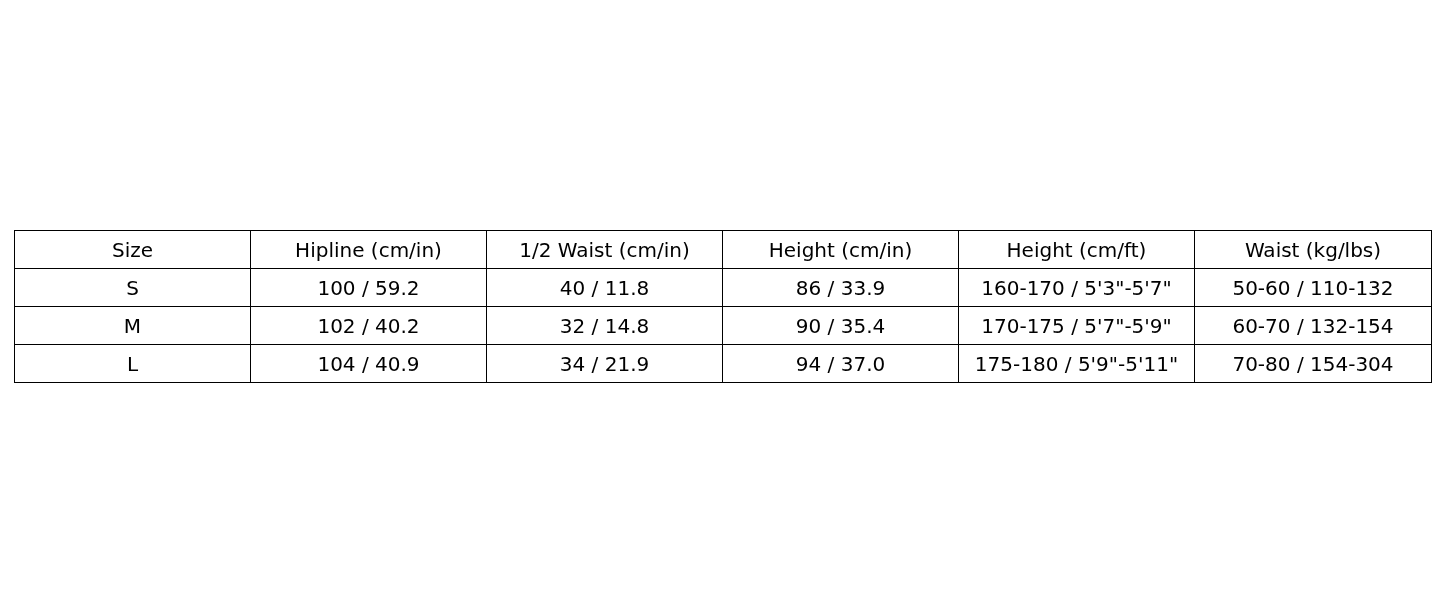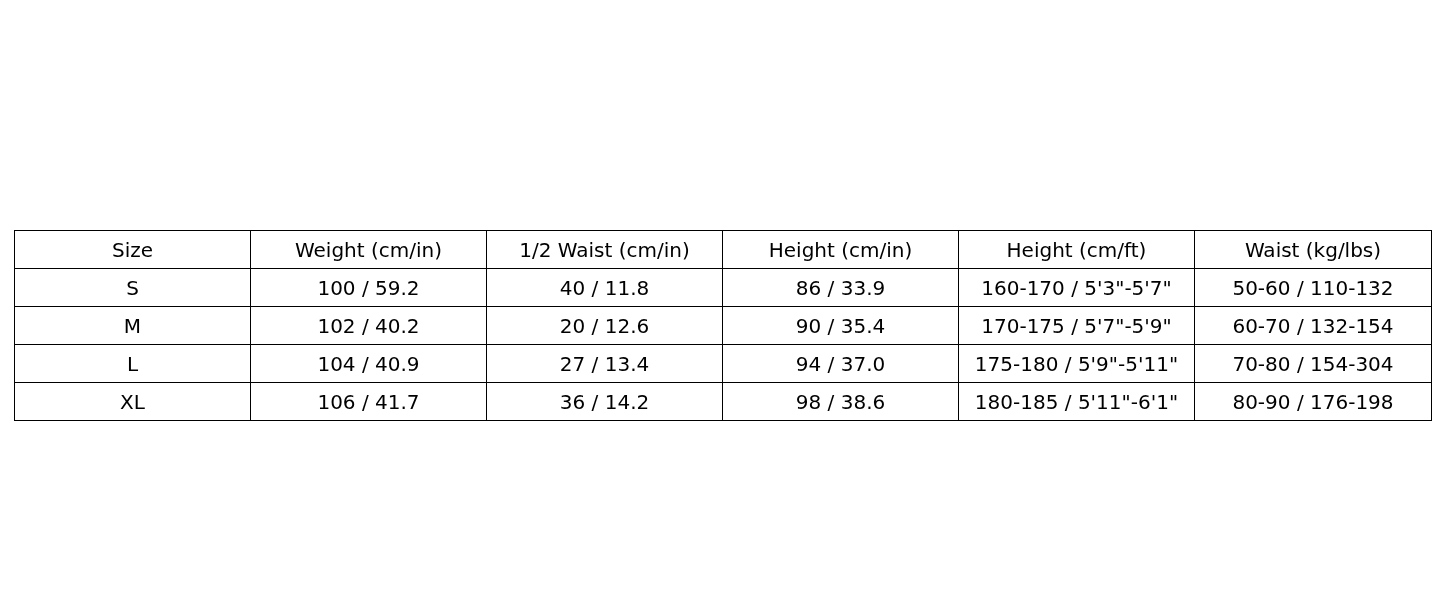--- a/index.html
+++ b/index.html
@@ -61,56 +61,48 @@
         <col class="c0">
           <col class="c1">
           <col class="c2">
           <col class="c3">
           <col class="c4">
           <col class="c5">
       </colgroup>
       <thead>
         <tr>
           <th>Size</th>
-          <th>Weight (cm/in)</th>
+          <th>Hipline (cm/in)</th>
           <th>1/2 Waist (cm/in)</th>
           <th>Height (cm/in)</th>
           <th>Height (cm/ft)</th>
           <th>Waist (kg/lbs)</th>
         </tr>
       </thead>
       <tbody>
         <tr>
           <td>S</td>
           <td>100 / 59.2</td>
           <td>40 / 11.8</td>
           <td>86 / 33.9</td>
           <td>160-170 / 5'3"-5'7"</td>
           <td>50-60 / 110-132</td>
         </tr>
         <tr>
           <td>M</td>
           <td>102 / 40.2</td>
-          <td>20 / 12.6</td>
+          <td>32 / 14.8</td>
           <td>90 / 35.4</td>
           <td>170-175 / 5'7"-5'9"</td>
           <td>60-70 / 132-154</td>
         </tr>
         <tr>
           <td>L</td>
           <td>104 / 40.9</td>
-          <td>27 / 13.4</td>
+          <td>34 / 21.9</td>
           <td>94 / 37.0</td>
           <td>175-180 / 5'9"-5'11"</td>
           <td>70-80 / 154-304</td>
-        </tr>
-        <tr>
-          <td>XL</td>
-          <td>106 / 41.7</td>
-          <td>36 / 14.2</td>
-          <td>98 / 38.6</td>
-          <td>180-185 / 5'11"-6'1"</td>
-          <td>80-90 / 176-198</td>
         </tr>
       </tbody>
     </table>
   </div>
 </div>
 
 </body></html>

